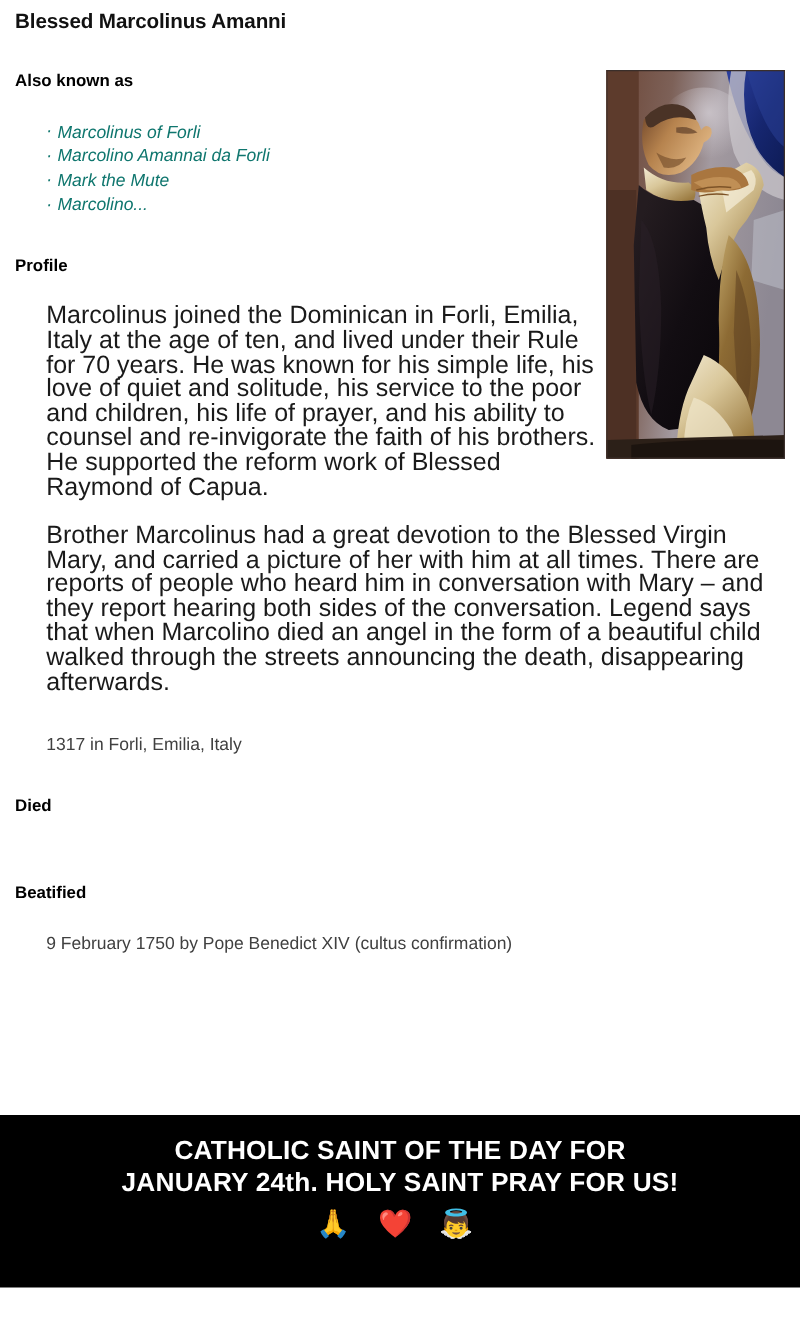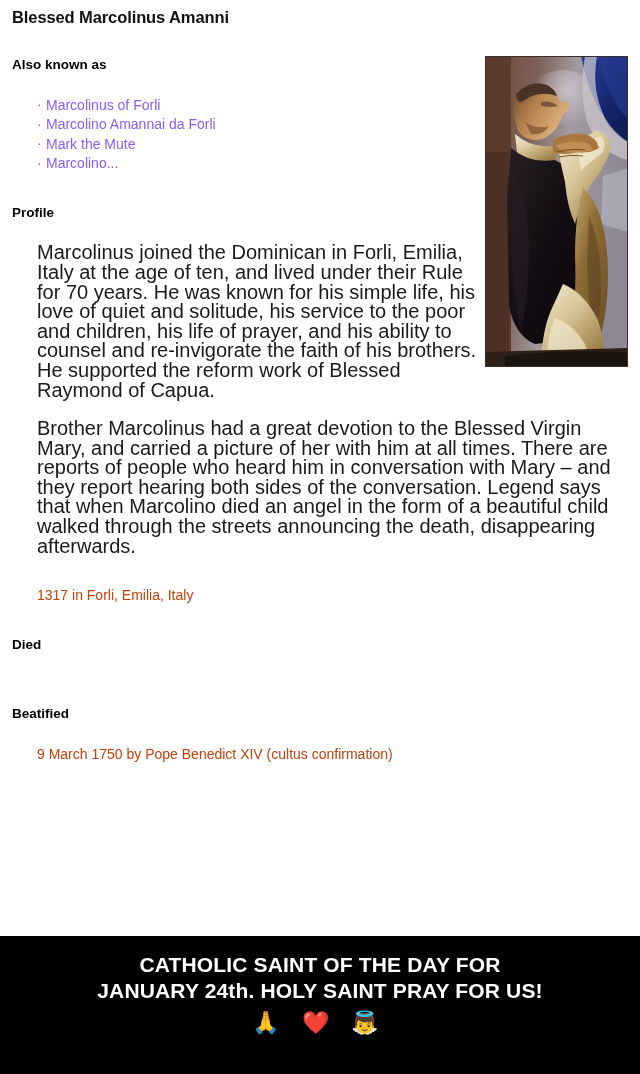--- a/index.html
+++ b/index.html
@@ -51,21 +51,22 @@
     list-style: none;
     margin: 0;
     padding: 0 0 0 25px;
   }
   .aka-list li,
   .died-list li {
     font-size: 14px;
     line-height: 19.5px;
     position: relative;
     padding-left: 9px;
-    color: #8b5cf6;
+    color: #0f766e;
+    font-style: italic;
   }
   .aka-list li::before,
   .died-list li::before {
     content: "\00B7";
     position: absolute;
     left: 0;
     top: -0.5px;
     font-size: 14px;
     line-height: 19.5px;
   }
@@ -77,21 +78,21 @@
     padding-left: 25px;
     color: #1a1a1a;
   }
   .body-para:last-child { margin-bottom: 0; }
 
   .plain-line {
     font-size: 14px;
     line-height: 19.5px;
     padding-left: 25px;
     margin: 0;
-    color: #c2410c;
+    color: #404040;
   }
 
   
   .portrait {
     float: right;
     width: 143px;
     height: 311px;
     margin: 0 0 6px 8px;
     position: relative;
     overflow: hidden;
@@ -100,21 +101,21 @@
   }
   .portrait svg { display: block; width: 100%; height: 100%; }
 
   .block { margin-bottom: 0; }
   .gap-md { height: 30px; }
 
   
   .banner {
     position: absolute;
     left: 0;
-    top: 936px;
+    top: 892px;
     width: 640px;
     height: 138px;
     background: #000000;
     color: #ffffff;
     text-align: center;
     padding-top: 16px;
   }
   .banner-text {
     font-size: 21px;
     font-weight: bold;
@@ -250,21 +251,21 @@
     <div class="block">
       <h2 class="section-heading">Died</h2>
       <ul class="died-list">
       </ul>
     </div>
 
     <div class="gap-md"></div>
 
     <div class="block">
       <h2 class="section-heading">Beatified</h2>
-      <p class="plain-line">9 March 1750 by Pope Benedict XIV (cultus confirmation)</p>
+      <p class="plain-line">9 February 1750 by Pope Benedict XIV (cultus confirmation)</p>
     </div>
 
   </div>
 
   <div class="banner">
     <div class="banner-text">CATHOLIC SAINT OF THE DAY FOR
 JANUARY 24th. HOLY SAINT PRAY FOR US!</div>
     <div class="banner-emojis">🙏 ❤️ 👼</div>
   </div>
 

